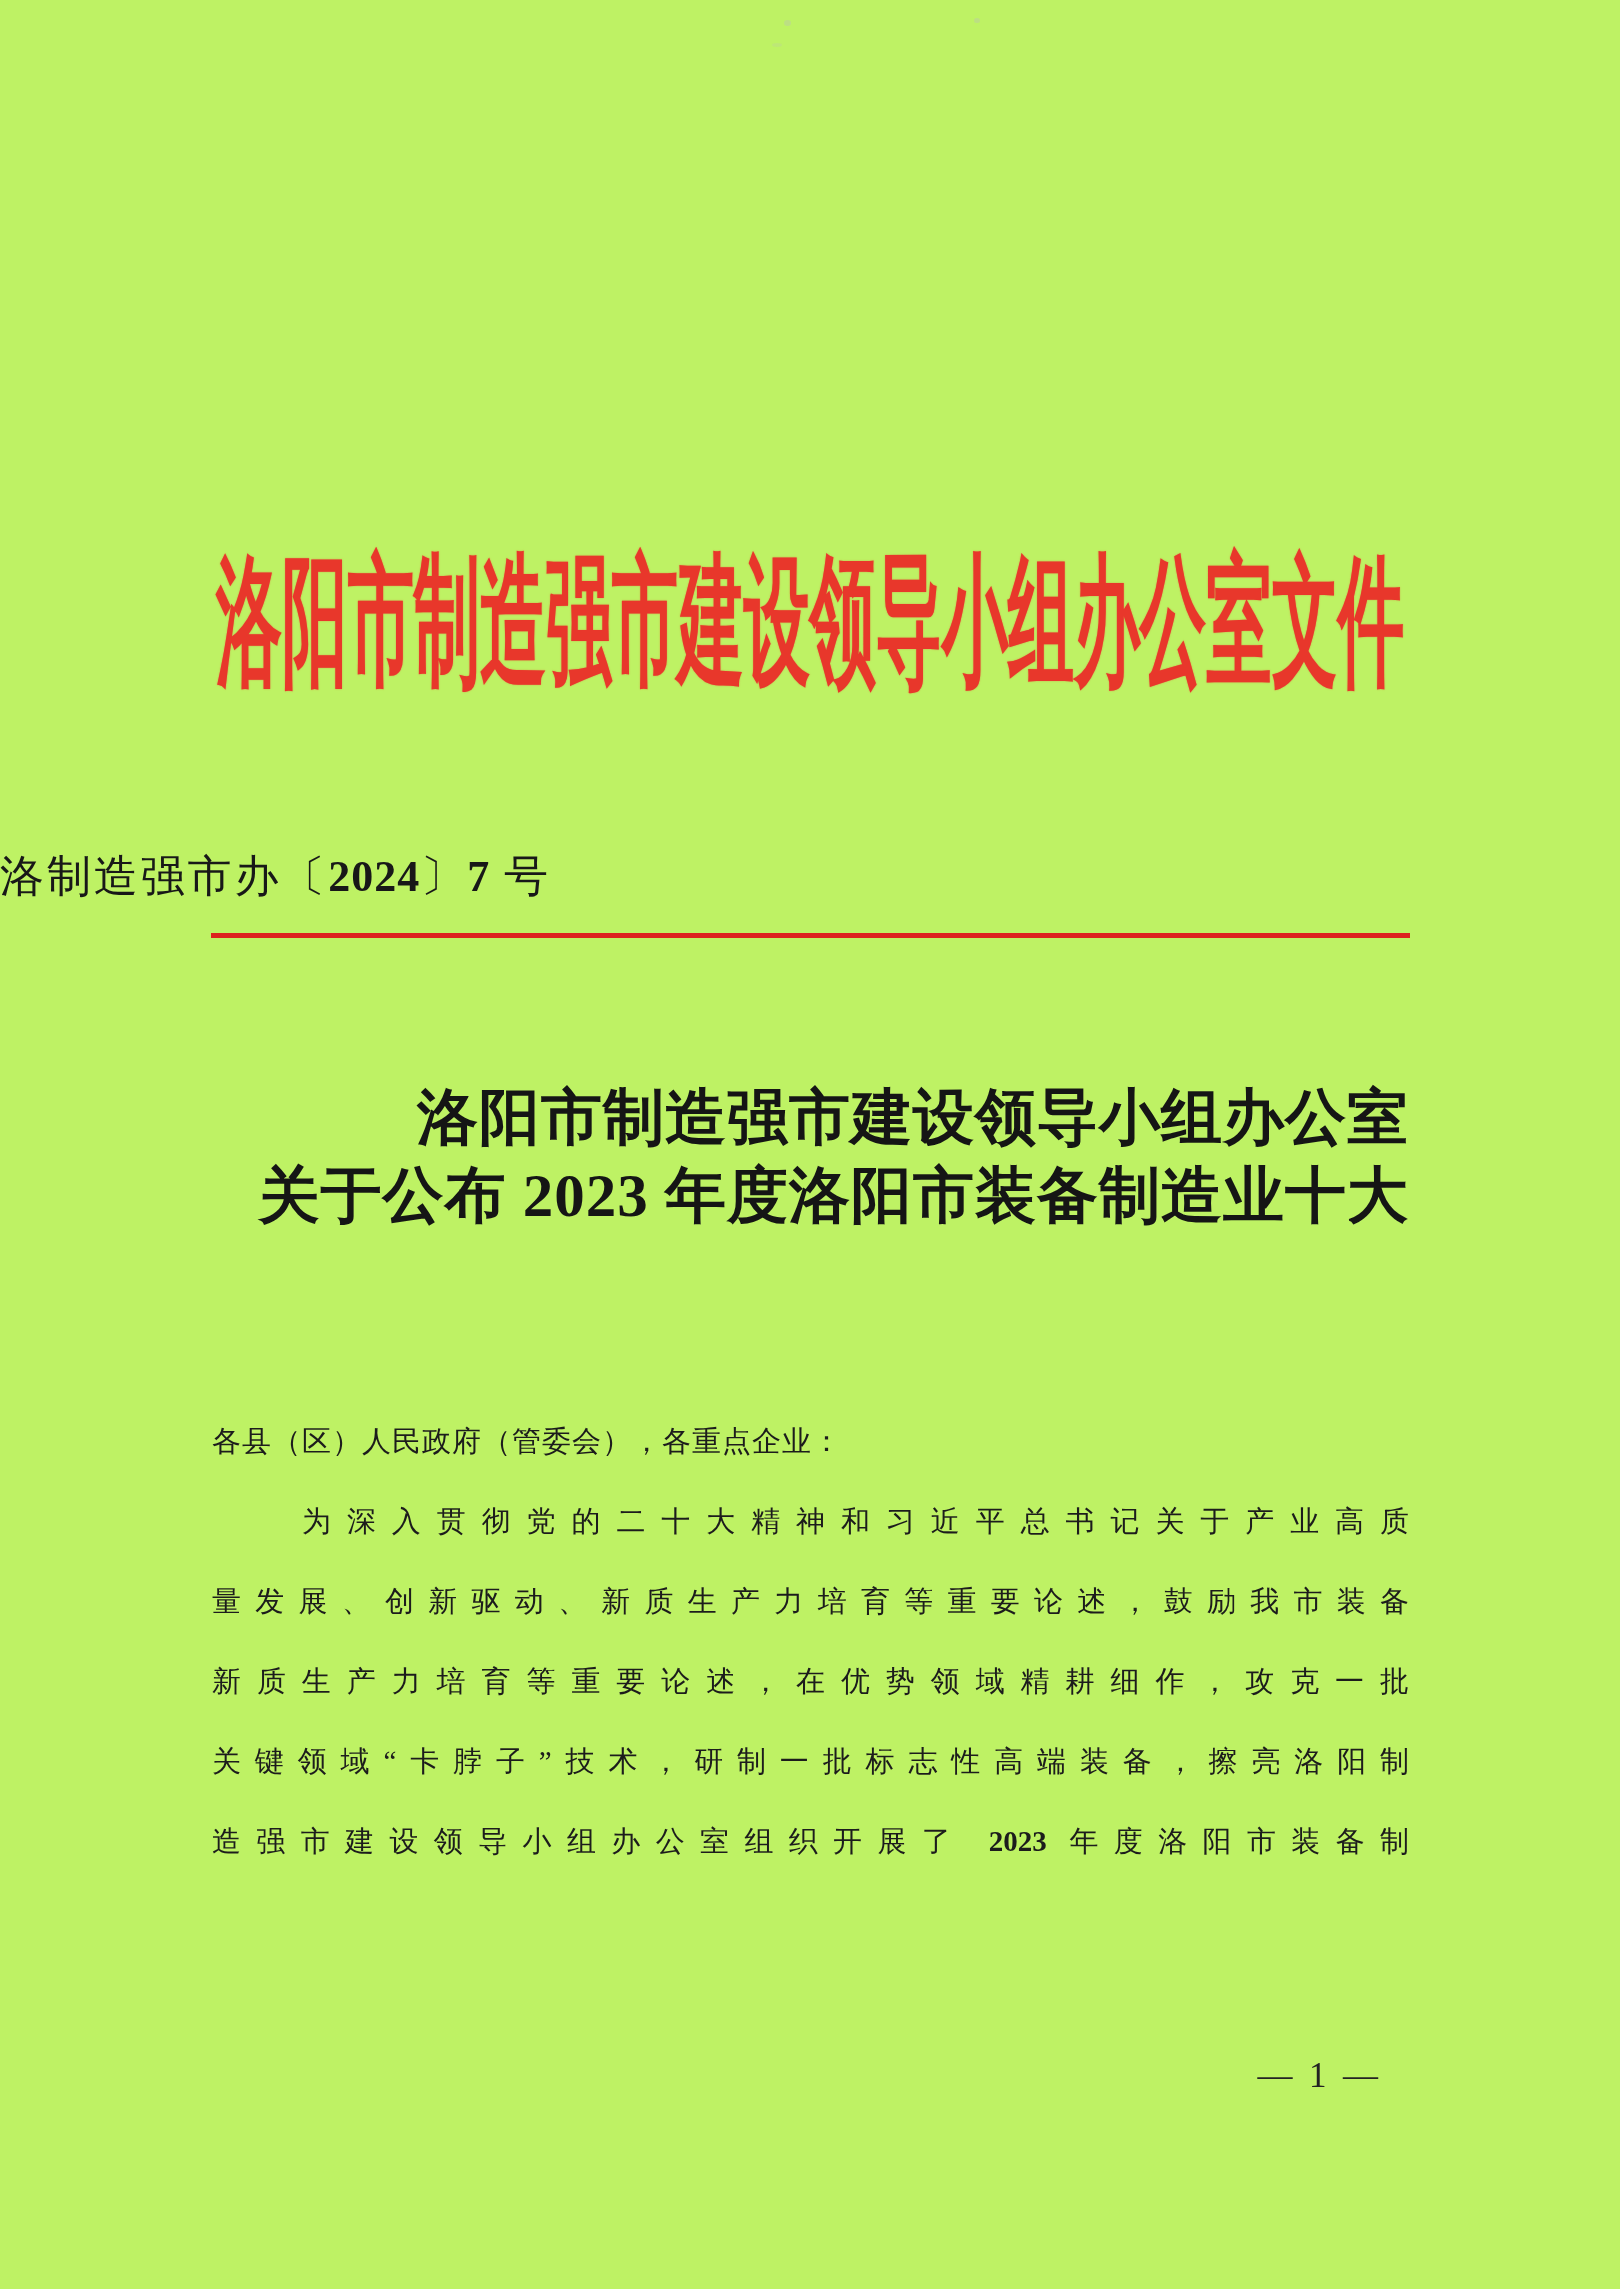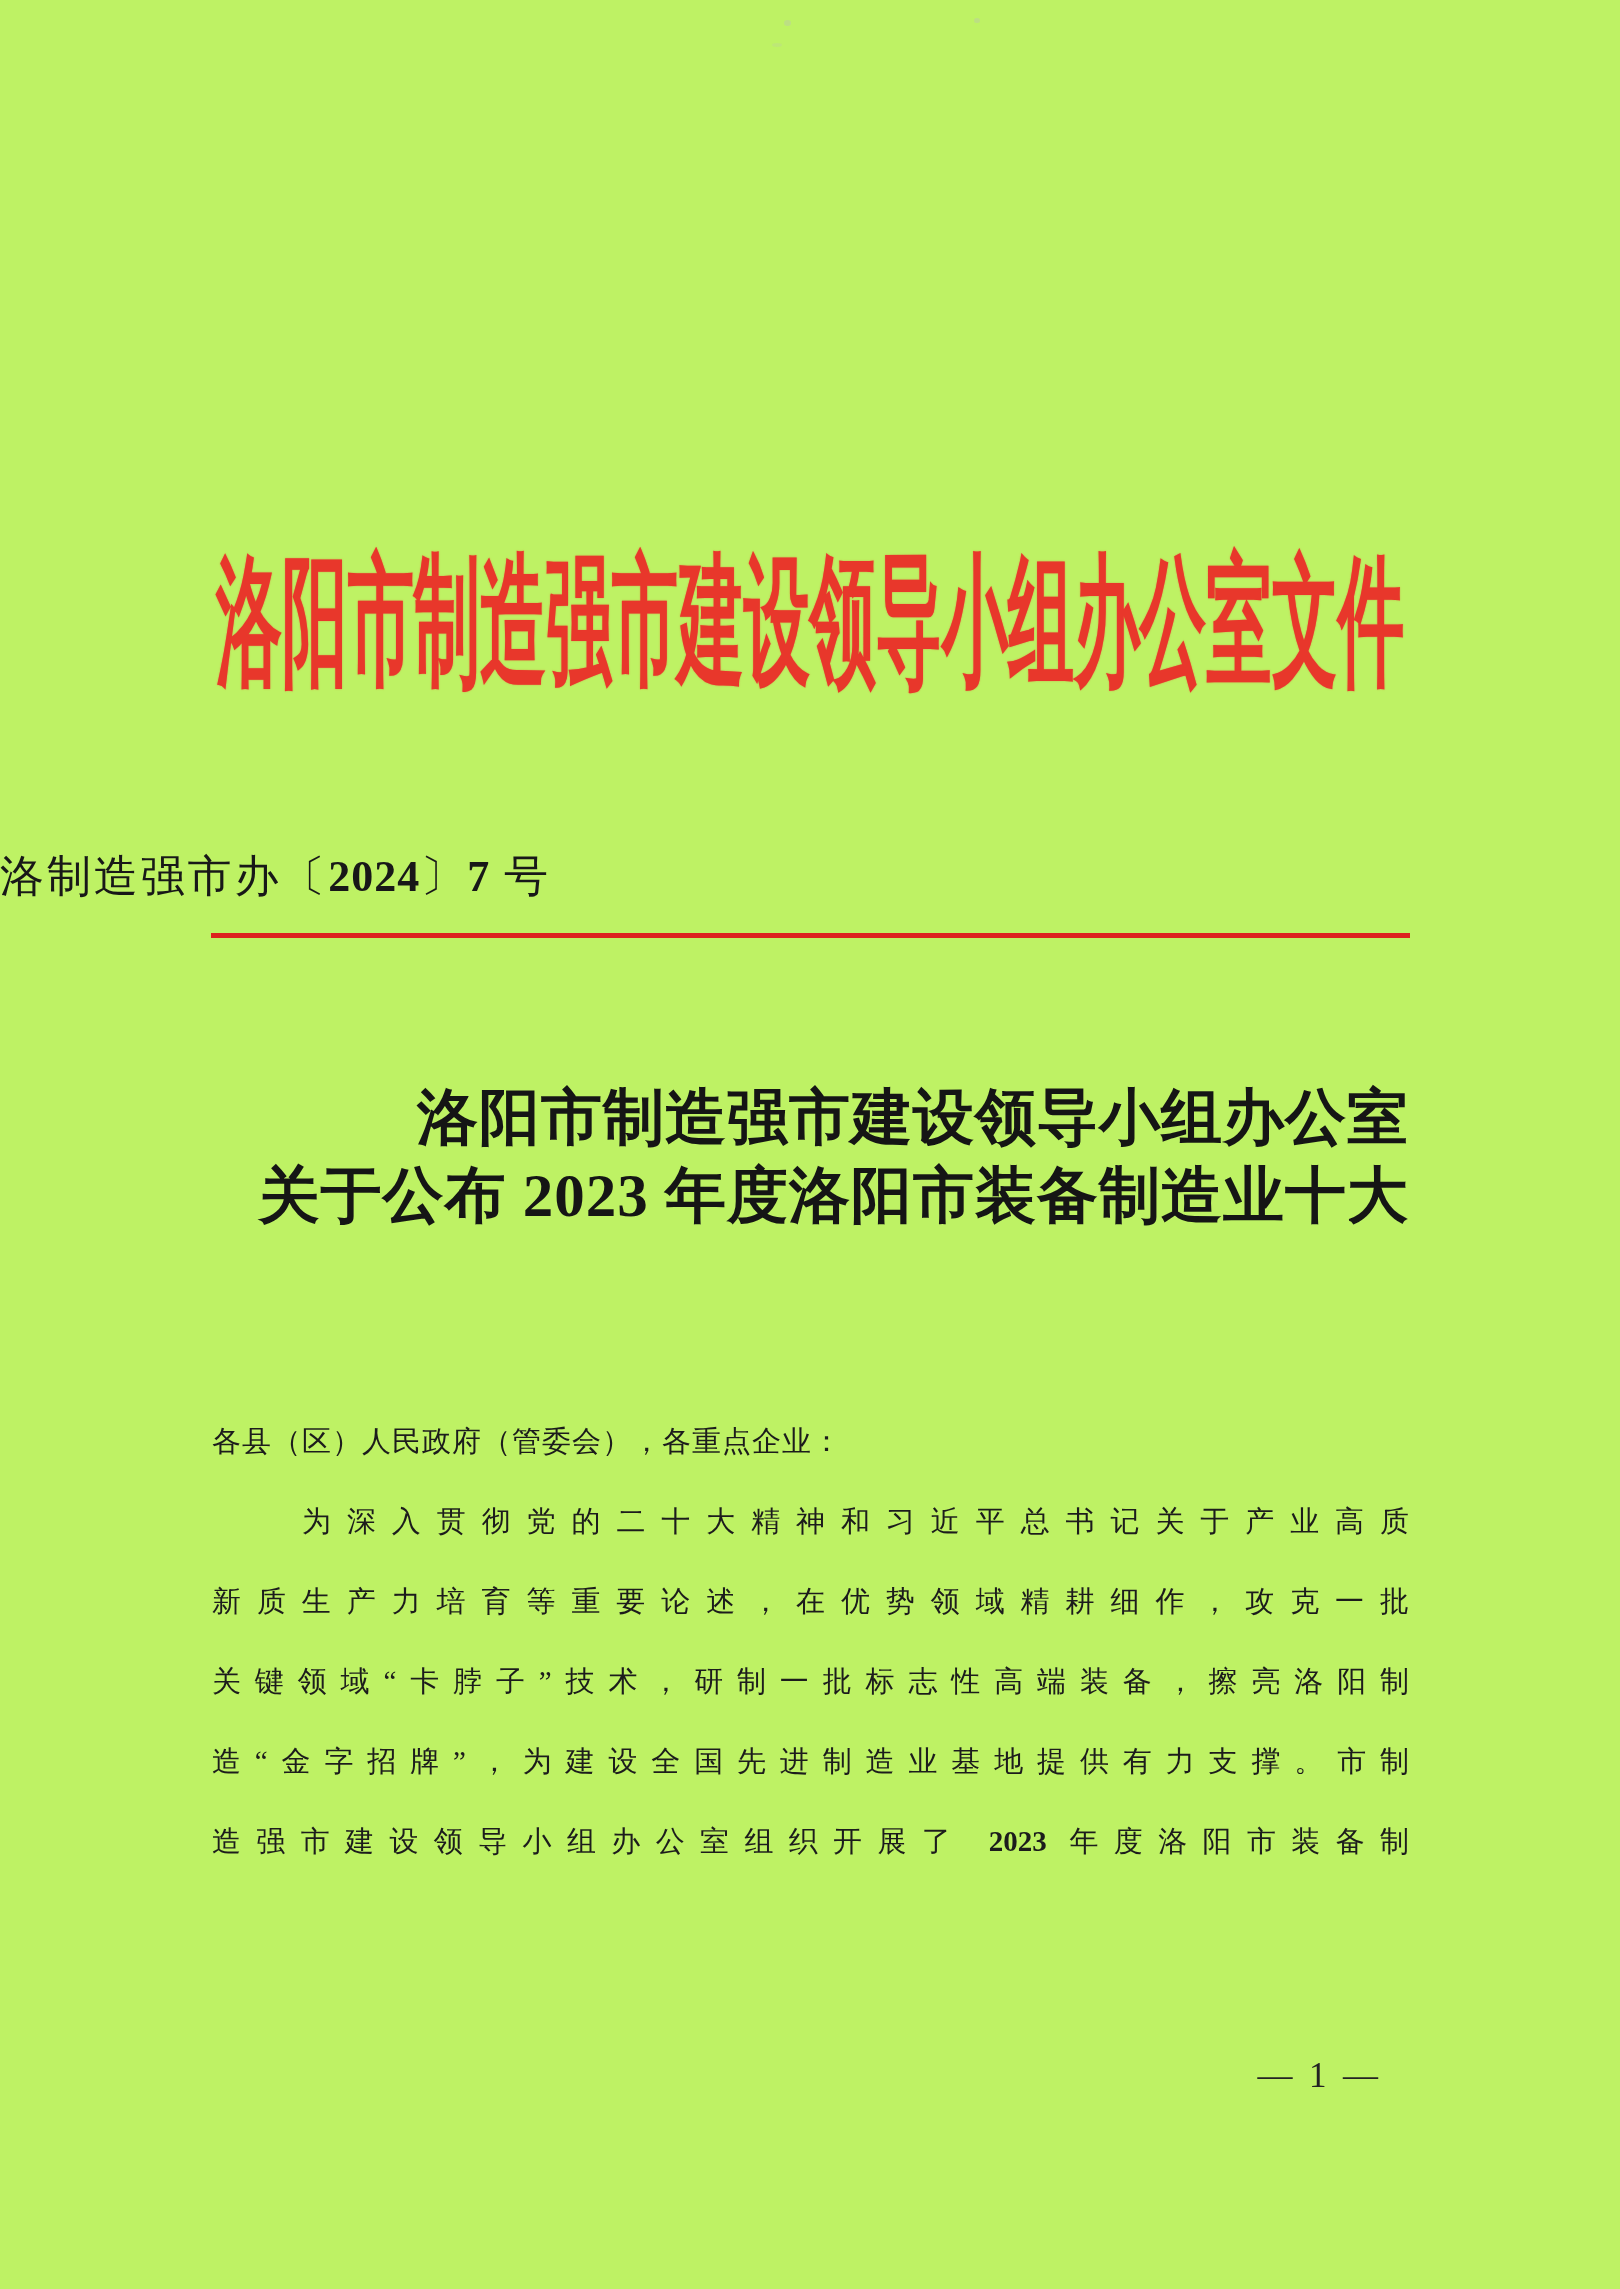--- a/index.html
+++ b/index.html
@@ -138,22 +138,22 @@
   <div class="red-line"></div>
 
   <div class="title-block">
     <div class="title-line">洛阳市制造强市建设领导小组办公室</div>
     <div class="title-line">关于公布 2023 年度洛阳市装备制造业十大</div>
   </div>
 
   <div class="body-block">
       <div class="body-line"><span>各县（区）人民政府（管委会），各重点企业：</span></div>
       <div class="body-line just indent"><span>为深入贯彻党的二十大精神和习近平总书记关于产业高质</span></div>
+      <div class="body-line just"><span>量发展、创新驱动、新质生产力培育等重要论述，鼓励我市装备</span></div>
       <div class="body-line just"><span>新质生产力培育等重要论述，在优势领域精耕细作，攻克一批</span></div>
       <div class="body-line just"><span>关键领域“卡脖子”技术，研制一批标志性高端装备，擦亮洛阳制</span></div>
-      <div class="body-line just"><span>造“金字招牌”，为建设全国先进制造业基地提供有力支撑。市制</span></div>
       <div class="body-line just"><span>造强市建设领导小组办公室组织开展了 </span><span class="bold">2023</span><span> 年度洛阳市装备制</span></div>
     </div>
 
   <div class="page-number">— 1 —</div>
 
 </div>
 
 
 </body></html>

